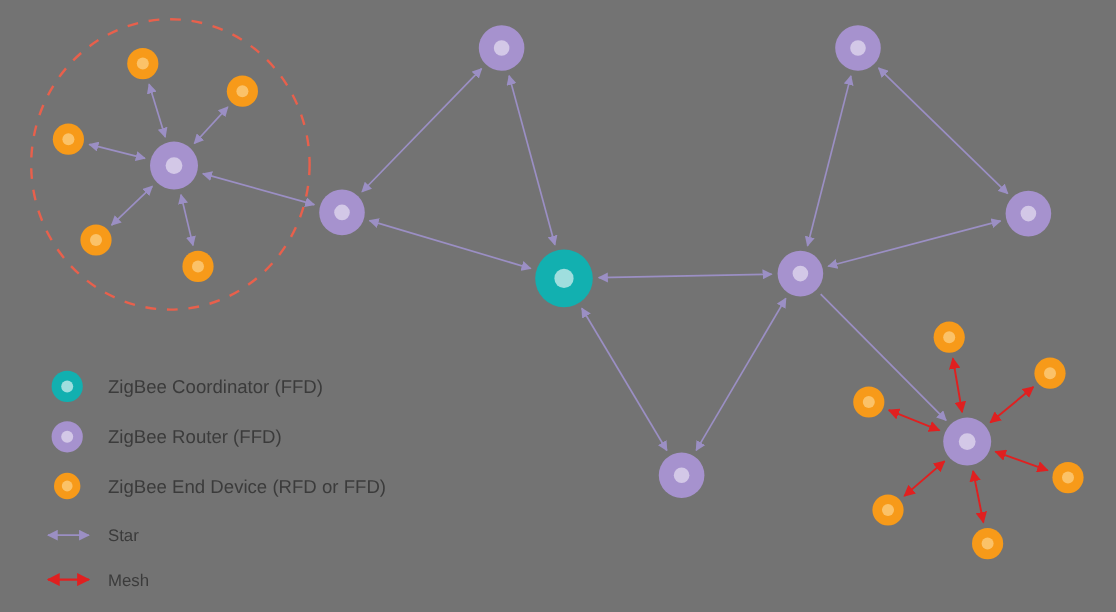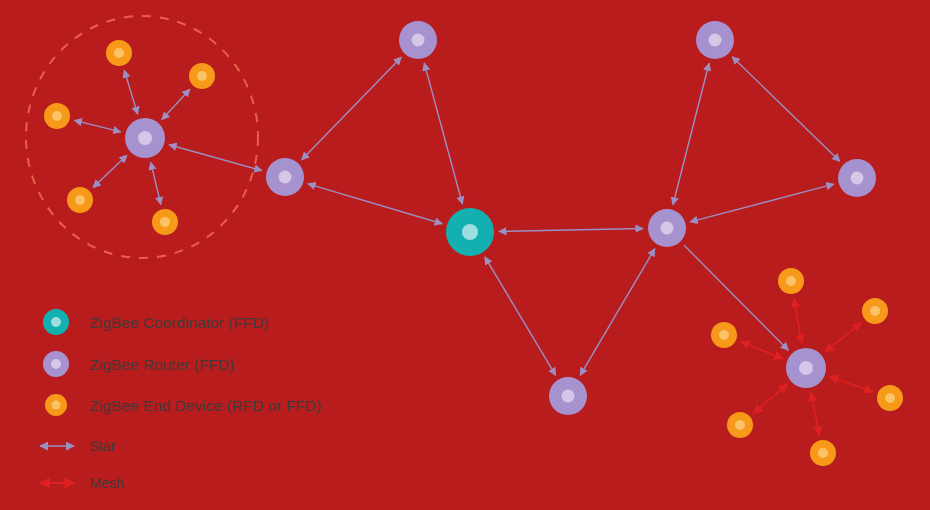--- a/index.html
+++ b/index.html
@@ -8,21 +8,21 @@
     padding: 0;
     background: #ffffff;
   }
   body {
     font-family: "Liberation Sans", sans-serif;
   }
   #diagram-root {
     position: relative;
     width: 930px;
     height: 510px;
-    background: #b91c1c;
+    background: #737373;
     overflow: hidden;
   }
   #topology-svg {
     position: absolute;
     left: 0;
     top: 0;
     width: 930px;
     height: 510px;
   }
   .legend-text {

